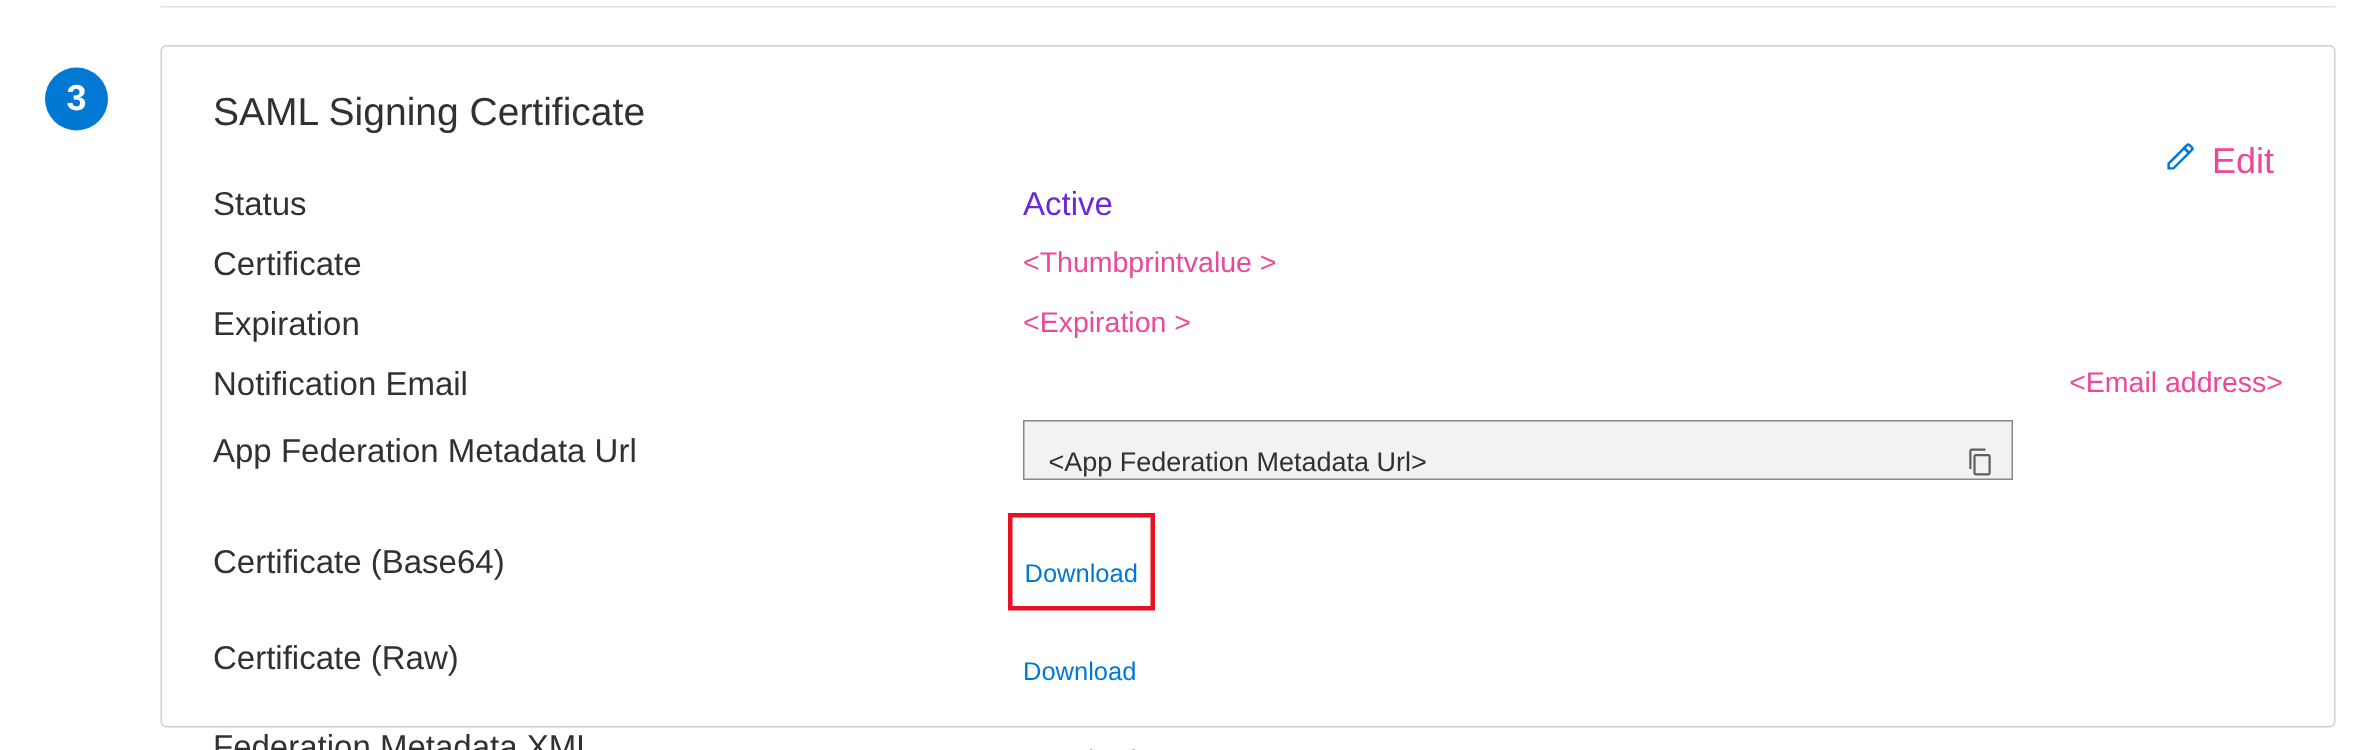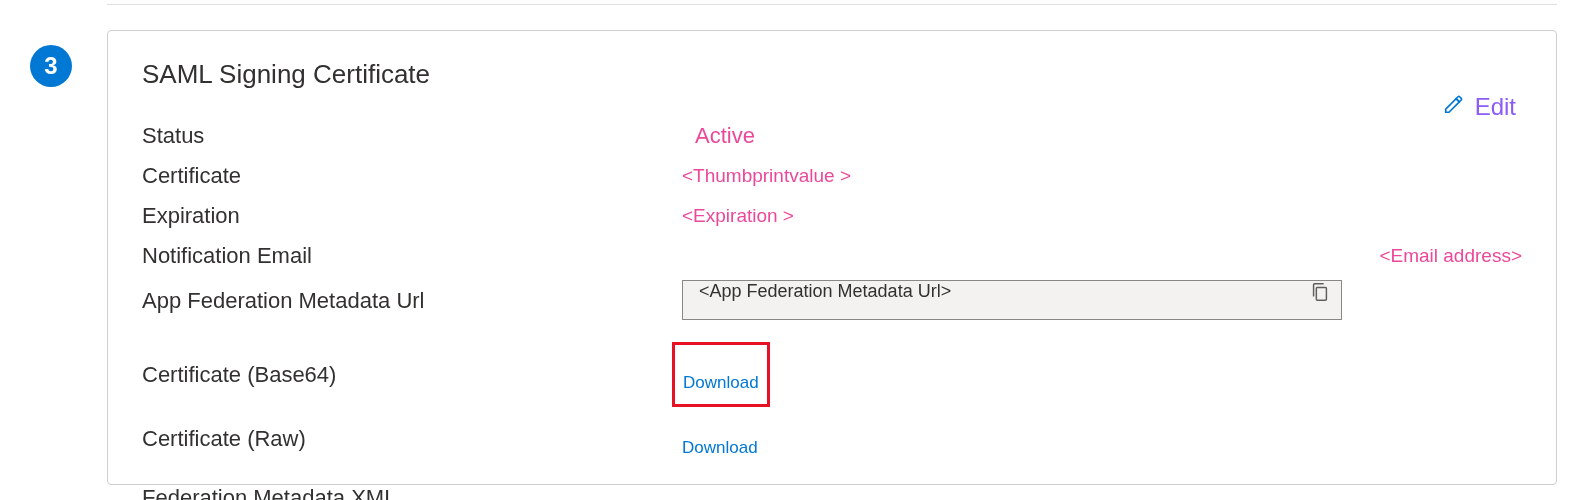--- a/index.html
+++ b/index.html
@@ -55,56 +55,55 @@
       color: #323130;
       margin-bottom: 28px;
     }
     .edit-button {
       position: absolute;
       top: 62px;
       right: 40px;
       display: flex;
       align-items: center;
       gap: 10px;
-      color: #8b5cf6;
+      color: #ec4899;
       font-size: 24px;
       cursor: pointer;
     }
     .edit-button svg {
       width: 22px;
       height: 22px;
     }
     .rows {
       display: grid;
       grid-template-columns: 540px 1fr;
       row-gap: 4px;
       align-items: center;
       font-size: 22px;
     }
     .label {
       color: #323130;
       line-height: 36px;
     }
     .value {
-      color: #ec4899;
-      line-height: 36px;
-      margin-left: 13px;
+      color: #6d28d9;
+      line-height: 36px;
     }
     .value-placeholder {
       font-size: 19px;
       color: #ec4899;
       line-height: 36px;
     }
     .value-email {
       padding-left: 22px;
       text-align: right;
     }
     .url-field {
       display: flex;
-      align-items: flex-start;
+      align-items: flex-end;
       border: 1px solid #8a8886;
       background: #f3f2f1;
       height: 40px;
       width: 660px;
       padding: 0 10px 0 16px;
       margin-top: 2px;
       margin-bottom: 4px;
       gap: 24px;
     }
     .url-field .url-text {

